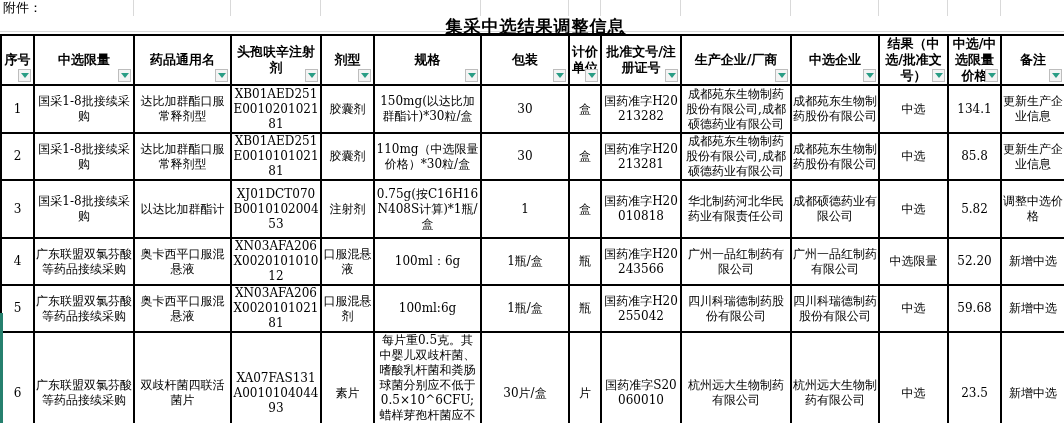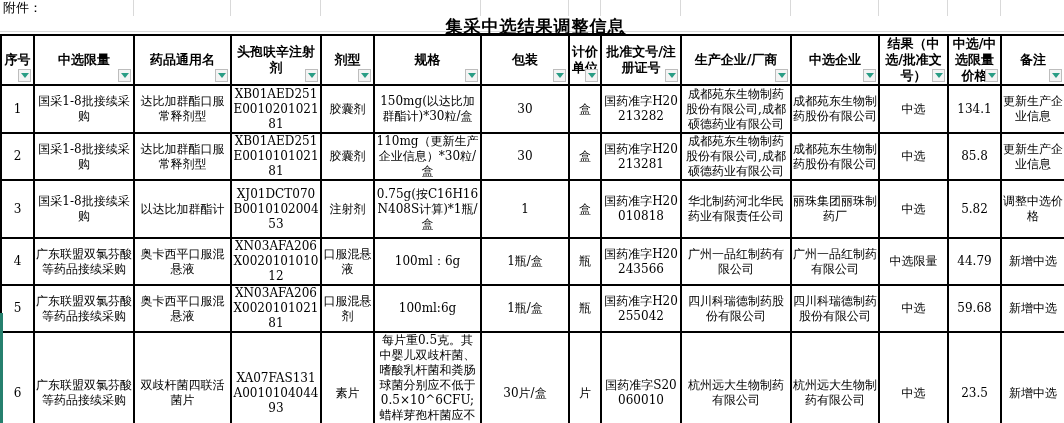--- a/index.html
+++ b/index.html
@@ -171,60 +171,60 @@
           <td>中选</td>
           <td>134.1</td>
           <td>更新生产企业信息</td>
         </tr>
         <tr>
           <td>2</td>
           <td>国采1-8批接续采购</td>
           <td>达比加群酯口服常释剂型</td>
           <td>XB01AED251E001010102181</td>
           <td>胶囊剂</td>
-          <td>110mg（更新生产企业信息）*30粒/盒</td>
+          <td>110mg（中选限量价格）*30粒/盒</td>
           <td>30</td>
           <td>盒</td>
           <td>国药准字H20213281</td>
           <td>成都苑东生物制药股份有限公司,成都硕德药业有限公司</td>
           <td>成都苑东生物制药股份有限公司</td>
           <td>中选</td>
           <td>85.8</td>
           <td>更新生产企业信息</td>
         </tr>
         <tr>
           <td>3</td>
           <td>国采1-8批接续采购</td>
           <td>以达比加群酯计</td>
           <td>XJ01DCT070B001010200453</td>
           <td>注射剂</td>
           <td>0.75g(按C16H16N408S计算)*1瓶/盒</td>
           <td>1</td>
           <td>盒</td>
           <td>国药准字H20010818</td>
           <td>华北制药河北华民药业有限责任公司</td>
-          <td>丽珠集团丽珠制药厂</td>
+          <td>成都硕德药业有限公司</td>
           <td>中选</td>
           <td>5.82</td>
           <td>调整中选价格</td>
         </tr>
         <tr>
           <td>4</td>
           <td>广东联盟双氯芬酸等药品接续采购</td>
           <td>奥卡西平口服混悬液</td>
           <td>XN03AFA206X002010101012</td>
           <td>口服混悬液</td>
           <td>100ml：6g</td>
           <td>1瓶/盒</td>
           <td>瓶</td>
           <td>国药准字H20243566</td>
           <td>广州一品红制药有限公司</td>
           <td>广州一品红制药有限公司</td>
           <td>中选限量</td>
-          <td>44.79</td>
+          <td>52.20</td>
           <td>新增中选</td>
         </tr>
         <tr>
           <td>5</td>
           <td>广东联盟双氯芬酸等药品接续采购</td>
           <td>奥卡西平口服混悬液</td>
           <td>XN03AFA206X002010102181</td>
           <td>口服混悬剂</td>
           <td>100ml:6g</td>
           <td>1瓶/盒</td>

